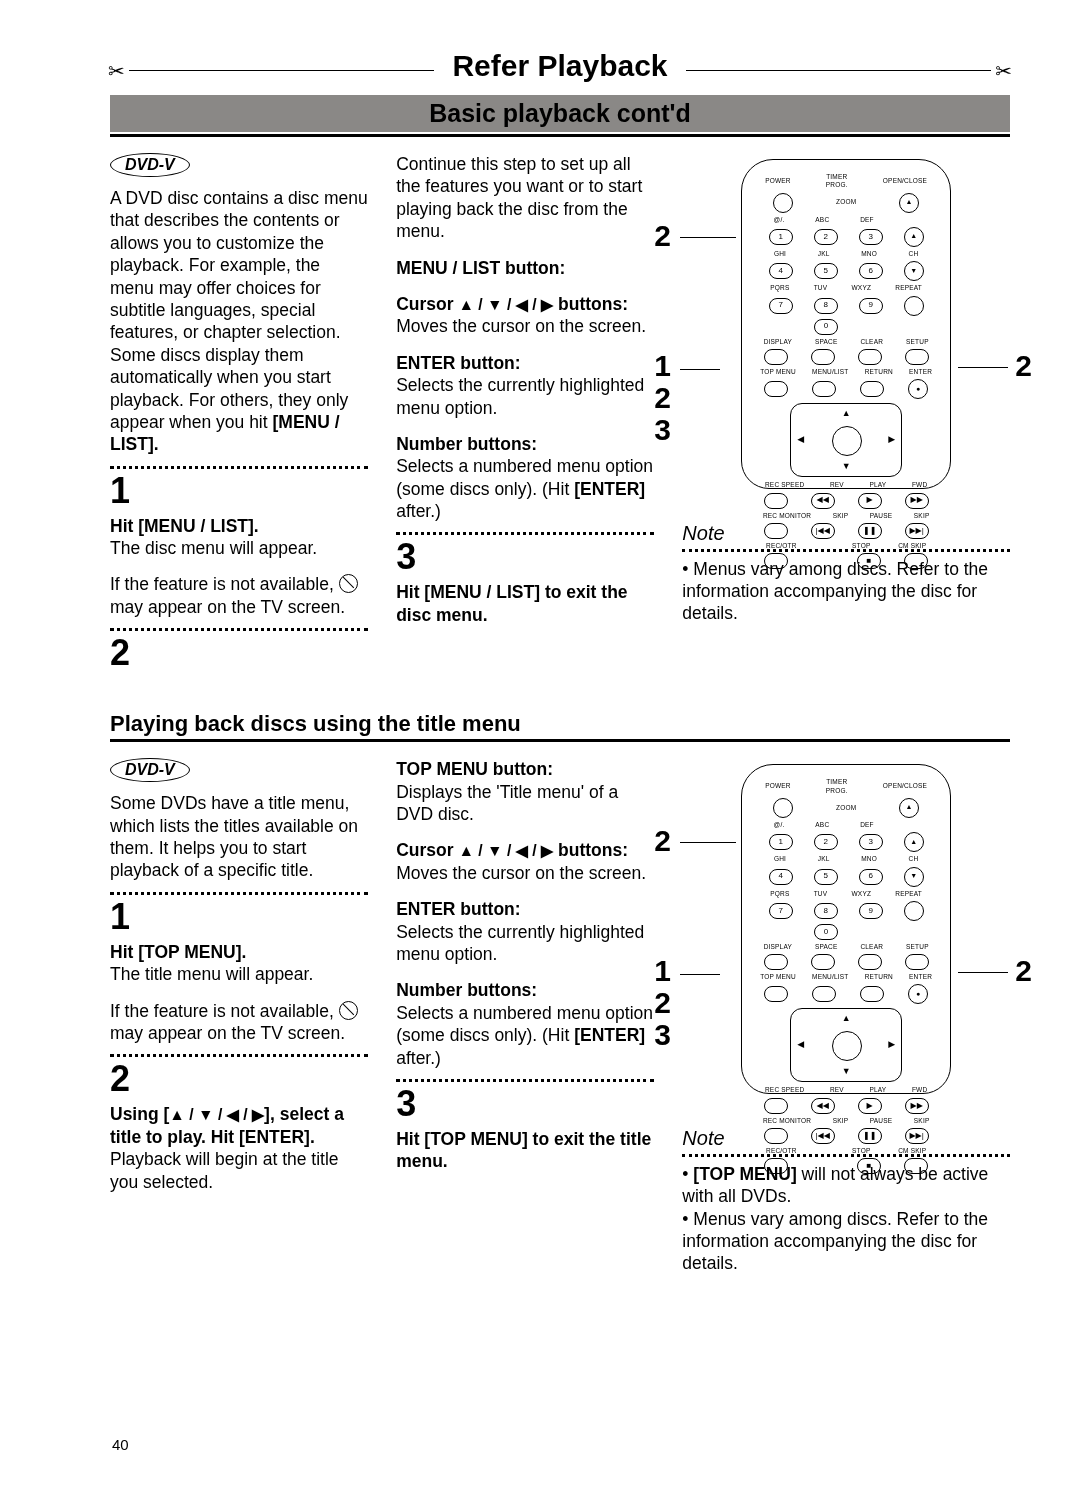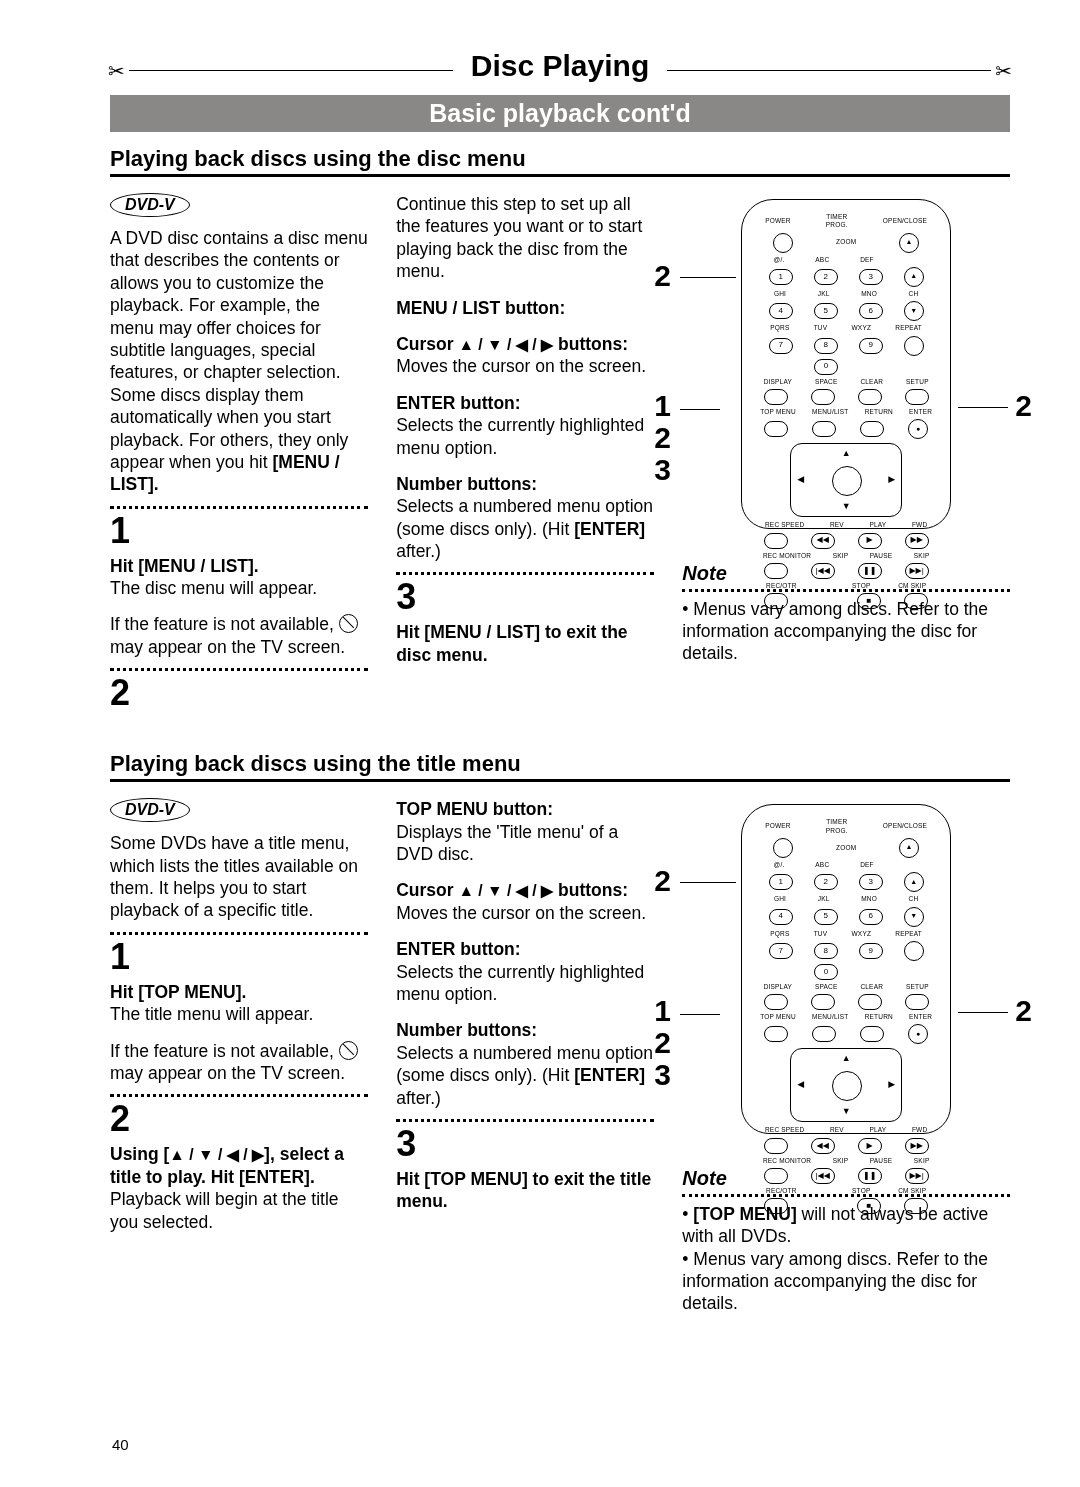--- a/index.html
+++ b/index.html
@@ -39,21 +39,21 @@
     position: absolute;
     top: -12px;
     font-size: 20px;
     background: #fff;
     padding: 0 4px;
   }
   .banner-scissor.left { left: -6px; }
   .banner-scissor.right { right: -6px; }
   .subbanner {
     background: #8a8886;
-    color: #ffffff;
+    color: #000000;
     text-align: center;
     font-weight: 700;
     font-size: 25px;
     padding: 4px 0;
     margin-top: -12px;
   }
   h3.section-heading {
     font-size: 22px;
     font-weight: 700;
     margin: 14px 0 2px 0;
@@ -171,21 +171,21 @@
     border-top: 1px solid #000;
     height: 0;
   }
   .note-box {
     margin-top: 12px;
     font-size: 17.5px;
     line-height: 1.28;
   }
   .note-box .note-title {
     font-style: italic;
-    font-weight: 700;
+    font-weight: 400;
     font-size: 20px;
     margin-bottom: 2px;
   }
   .note-dots {
     border: 0;
     border-top: 3px dotted #000;
     margin: 2px 0 6px 0;
   }
   .pagenum {
     position: absolute;
@@ -197,25 +197,24 @@
 </head>
 <body>
 
 <div class="page">
 
   <div class="banner">
     <div class="banner-line">
       <span class="banner-scissor left">✂</span>
       <span class="banner-scissor right">✂</span>
     </div>
-    <span class="banner-title">Disc Playing</span>
+    <span class="banner-title">Refer Playback</span>
   </div>
   <div class="subbanner">Basic playback cont'd</div>
 
-  <h3 class="section-heading">Playing back discs using the disc menu</h3>
   <hr class="thick-rule">
 
   <div class="columns">
 
     <div class="col col-a">
       <div class="dvd-badge">DVD-V</div>
       <div>
         <span style="white-space:pre-line;">A DVD disc contains a disc menu that describes the contents or allows you to customize the playback. For example, the menu may offer choices for subtitle languages, special features, or chapter selection.
 Some discs display them automatically when you start playback. For others, they only appear when you hit</span>
         <span class="bold"> [<span>MENU / LIST</span>].</span>

